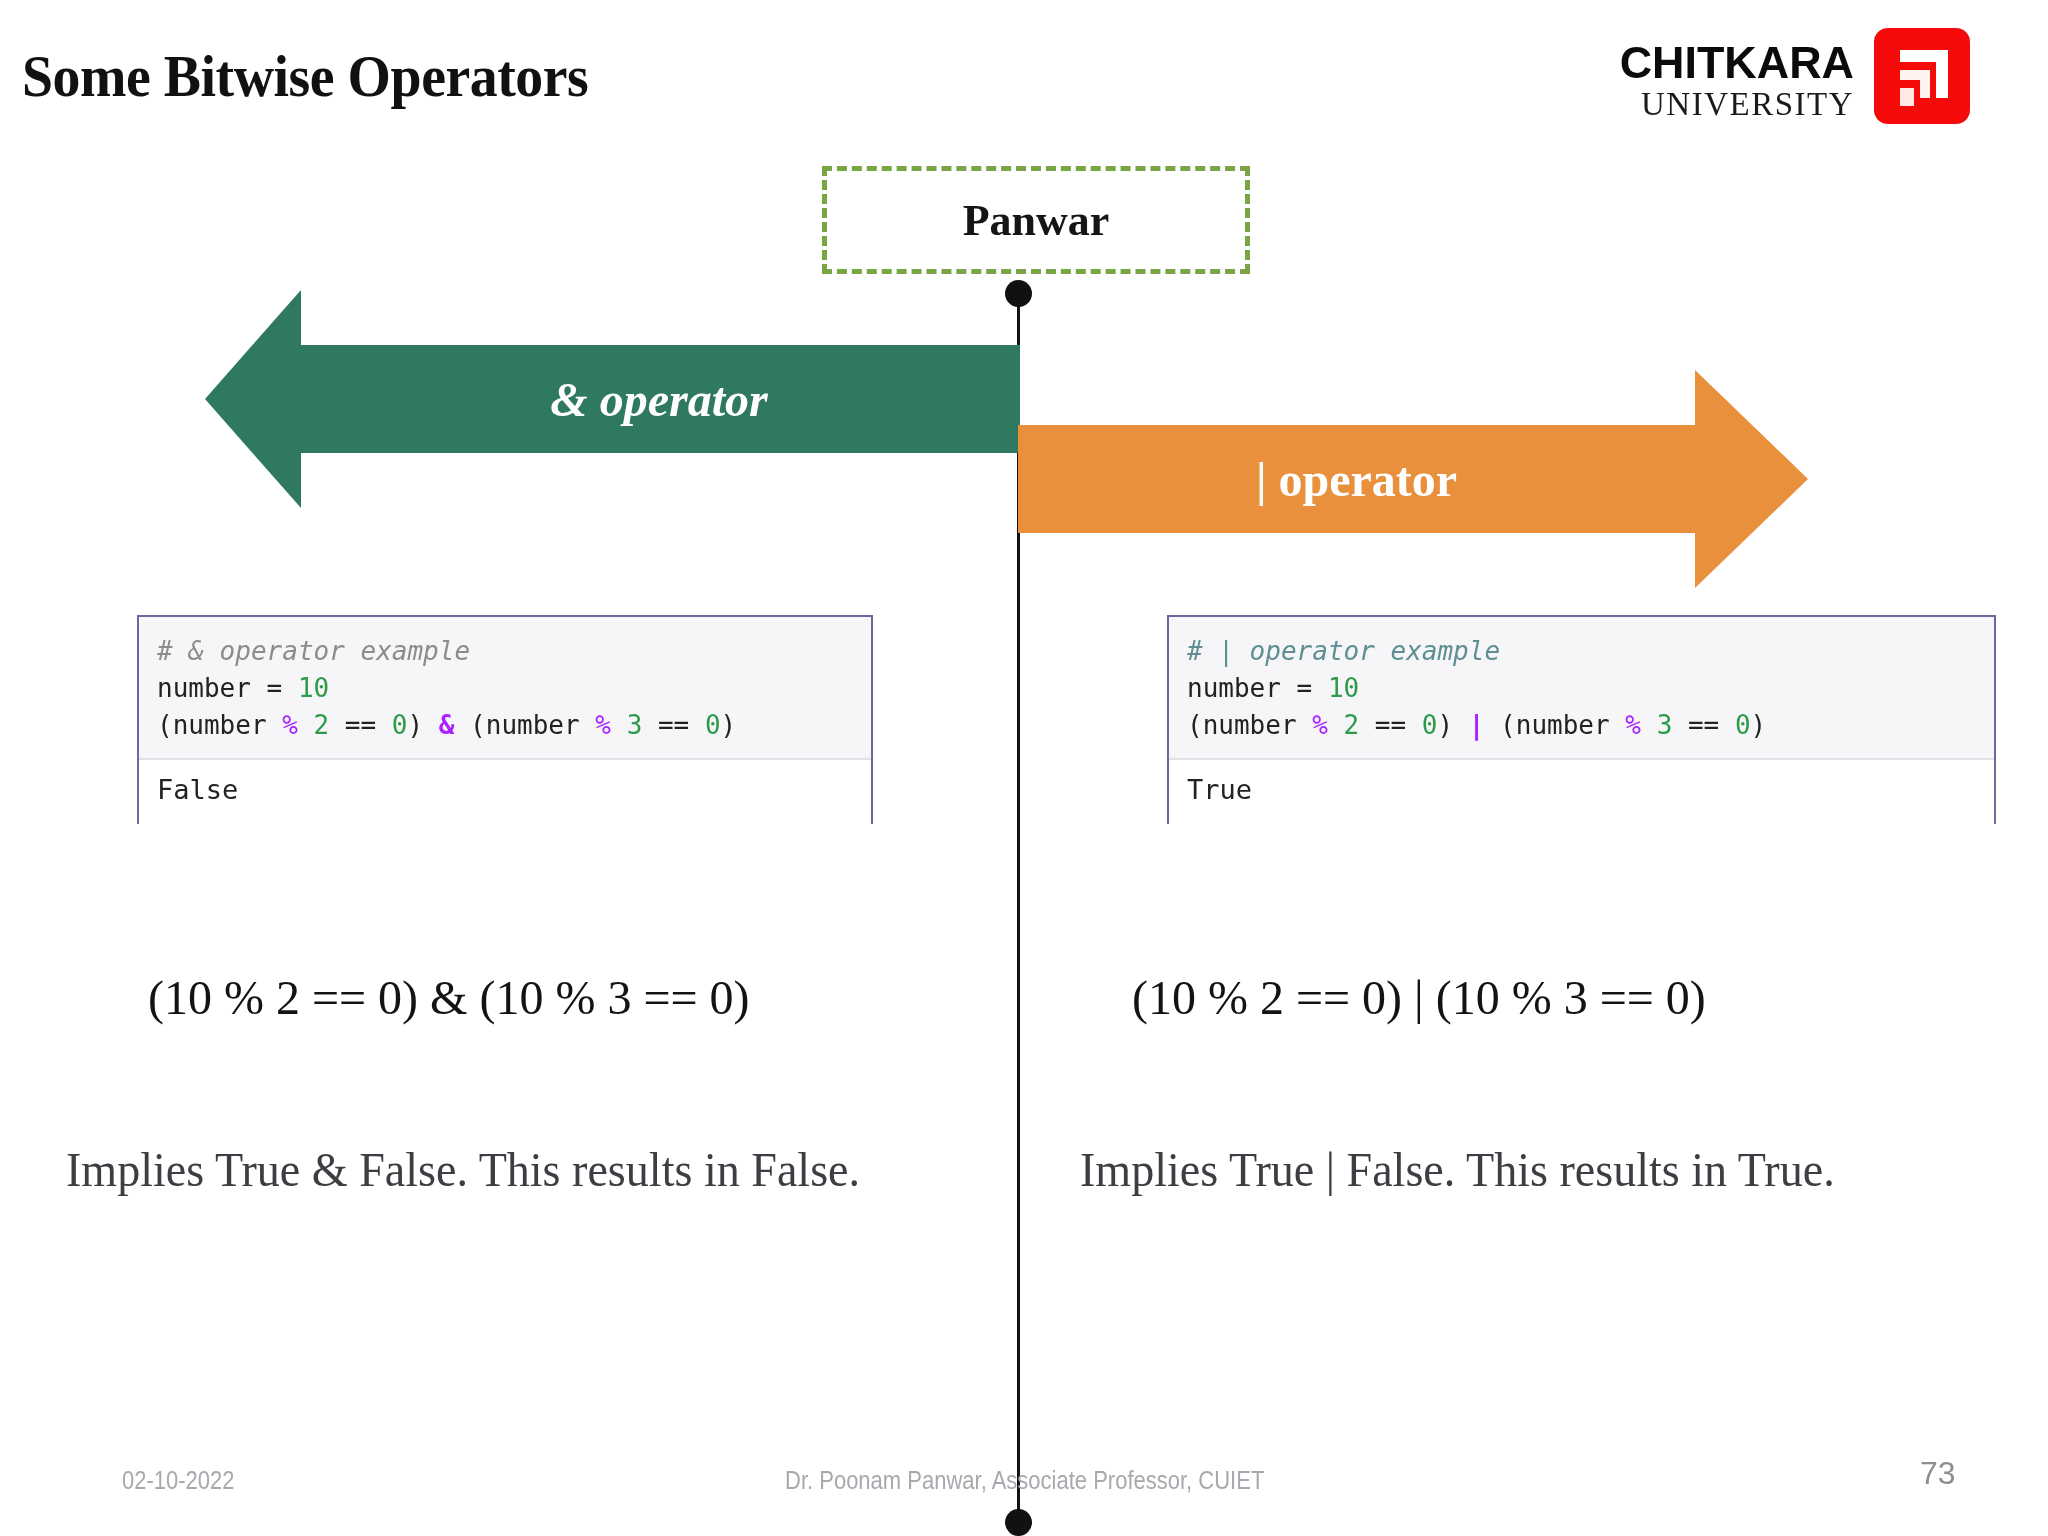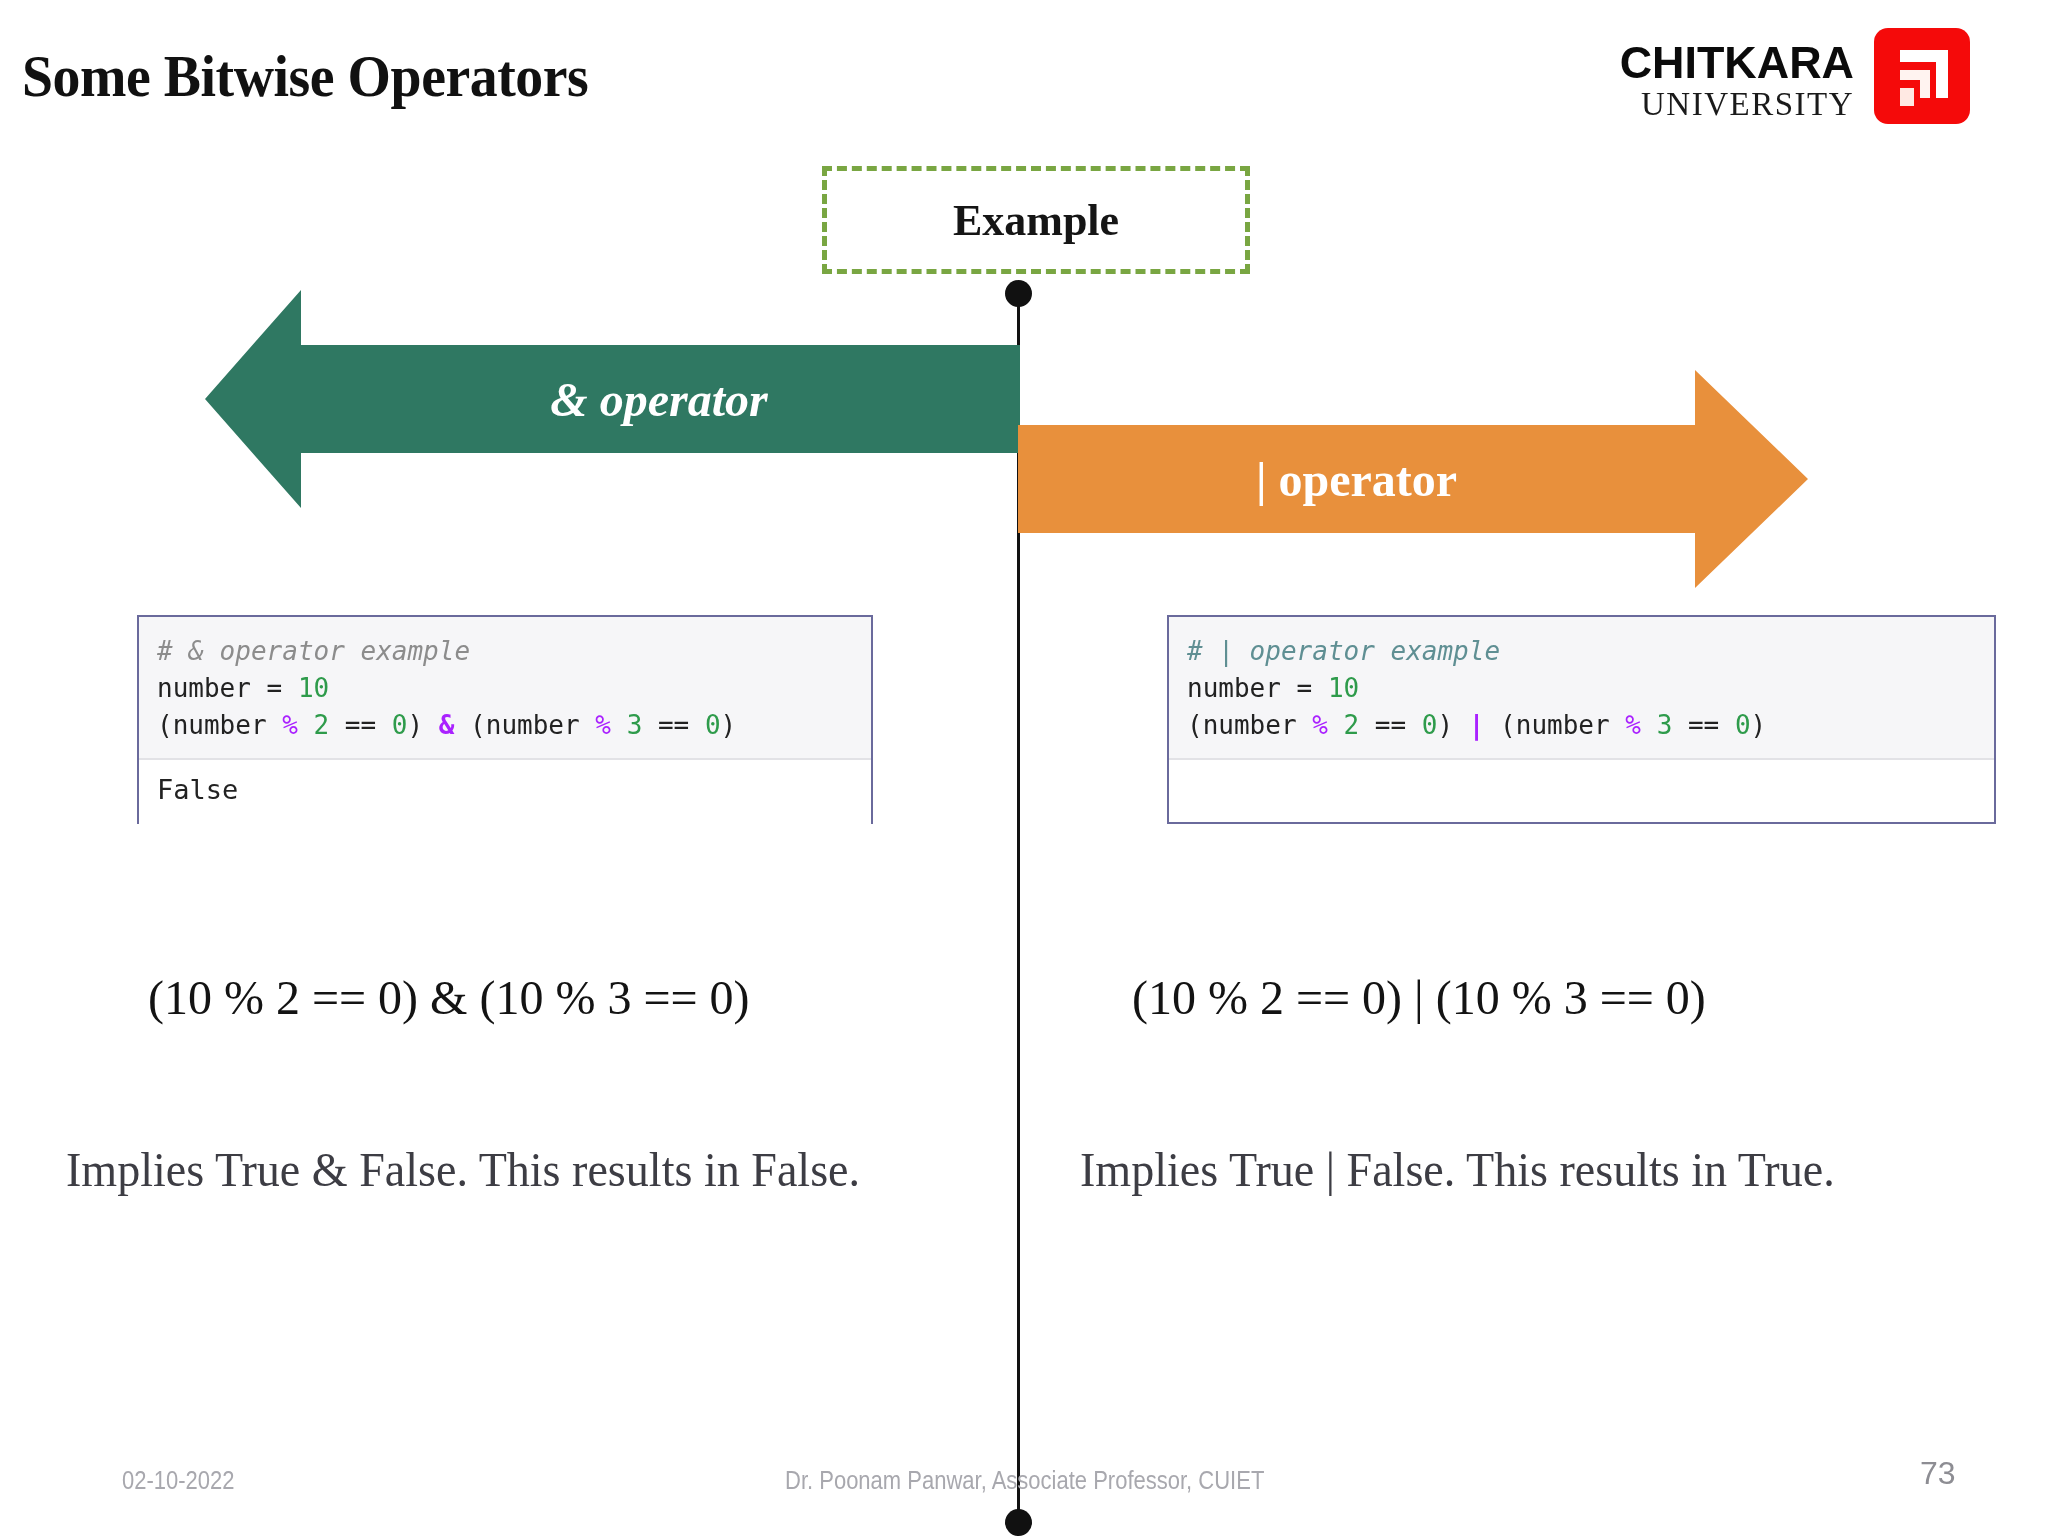--- a/index.html
+++ b/index.html
@@ -233,21 +233,21 @@
   <div id="logo-mark">
     <svg width="96" height="96" viewBox="0 0 96 96" aria-hidden="true">
       <path d="M26 22 H74 V70 H62 V34 H26 Z" fill="#FFFFFF"></path>
       <path d="M26 42 H56 V70 H46 V52 H26 Z" fill="#FFF3F0"></path>
       <path d="M26 60 H40 V78 H26 Z" fill="#FFE9E3"></path>
     </svg>
   </div>
 </div>
 
 <div id="example-box">
-  <span id="example-label">Example</span>
+  <span id="example-label">Panwar</span>
 </div>
 
 <div id="center-dot-top"></div>
 <div id="center-line"></div>
 <div id="center-dot-bottom"></div>
 
 <div class="arrow-wrap" id="arrow-and">
   <svg width="815" height="218" viewBox="0 0 815 218" aria-hidden="true">
     <polygon points="0,109 96,0 96,55 815,55 815,163 96,163 96,218" fill="#2F7862"></polygon>
   </svg>
@@ -271,20 +271,23 @@
     <div class="code-out-line">False</div>
   </div>
 </div>
 
 <div class="code-block" id="code-right">
   <div class="code-source">
     <div class="code-line"><span class="tok-comment-teal"># | operator example</span></div>
     <div class="code-line"><span class="tok-plain">number = </span><span class="tok-num">10</span></div>
     <div class="code-line"><span class="tok-plain">(number </span><span class="tok-pct">%</span><span class="tok-plain"> </span><span class="tok-num">2</span><span class="tok-plain"> == </span><span class="tok-num">0</span><span class="tok-plain">) </span><span class="tok-op">|</span><span class="tok-plain"> (number </span><span class="tok-pct">%</span><span class="tok-plain"> </span><span class="tok-num">3</span><span class="tok-plain"> == </span><span class="tok-num">0</span><span class="tok-plain">)</span></div>
   </div>
+  <div class="code-out">
+    <div class="code-out-line">True</div>
+  </div>
 </div>
 
 <div class="expr" id="expr-left">(10 % 2 == 0) &amp; (10 % 3 == 0)</div>
 <div class="expr" id="expr-right">(10 % 2 == 0) | (10 % 3 == 0)</div>
 
 <div class="implies" id="implies-left">Implies True &amp; False. This results in False.</div>
 <div class="implies" id="implies-right">Implies True | False. This results in True.</div>
 
 <div class="footer-text" id="footer-date">02-10-2022</div>
 <div class="footer-text" id="footer-author">Dr. Poonam Panwar, Associate Professor, CUIET</div>

